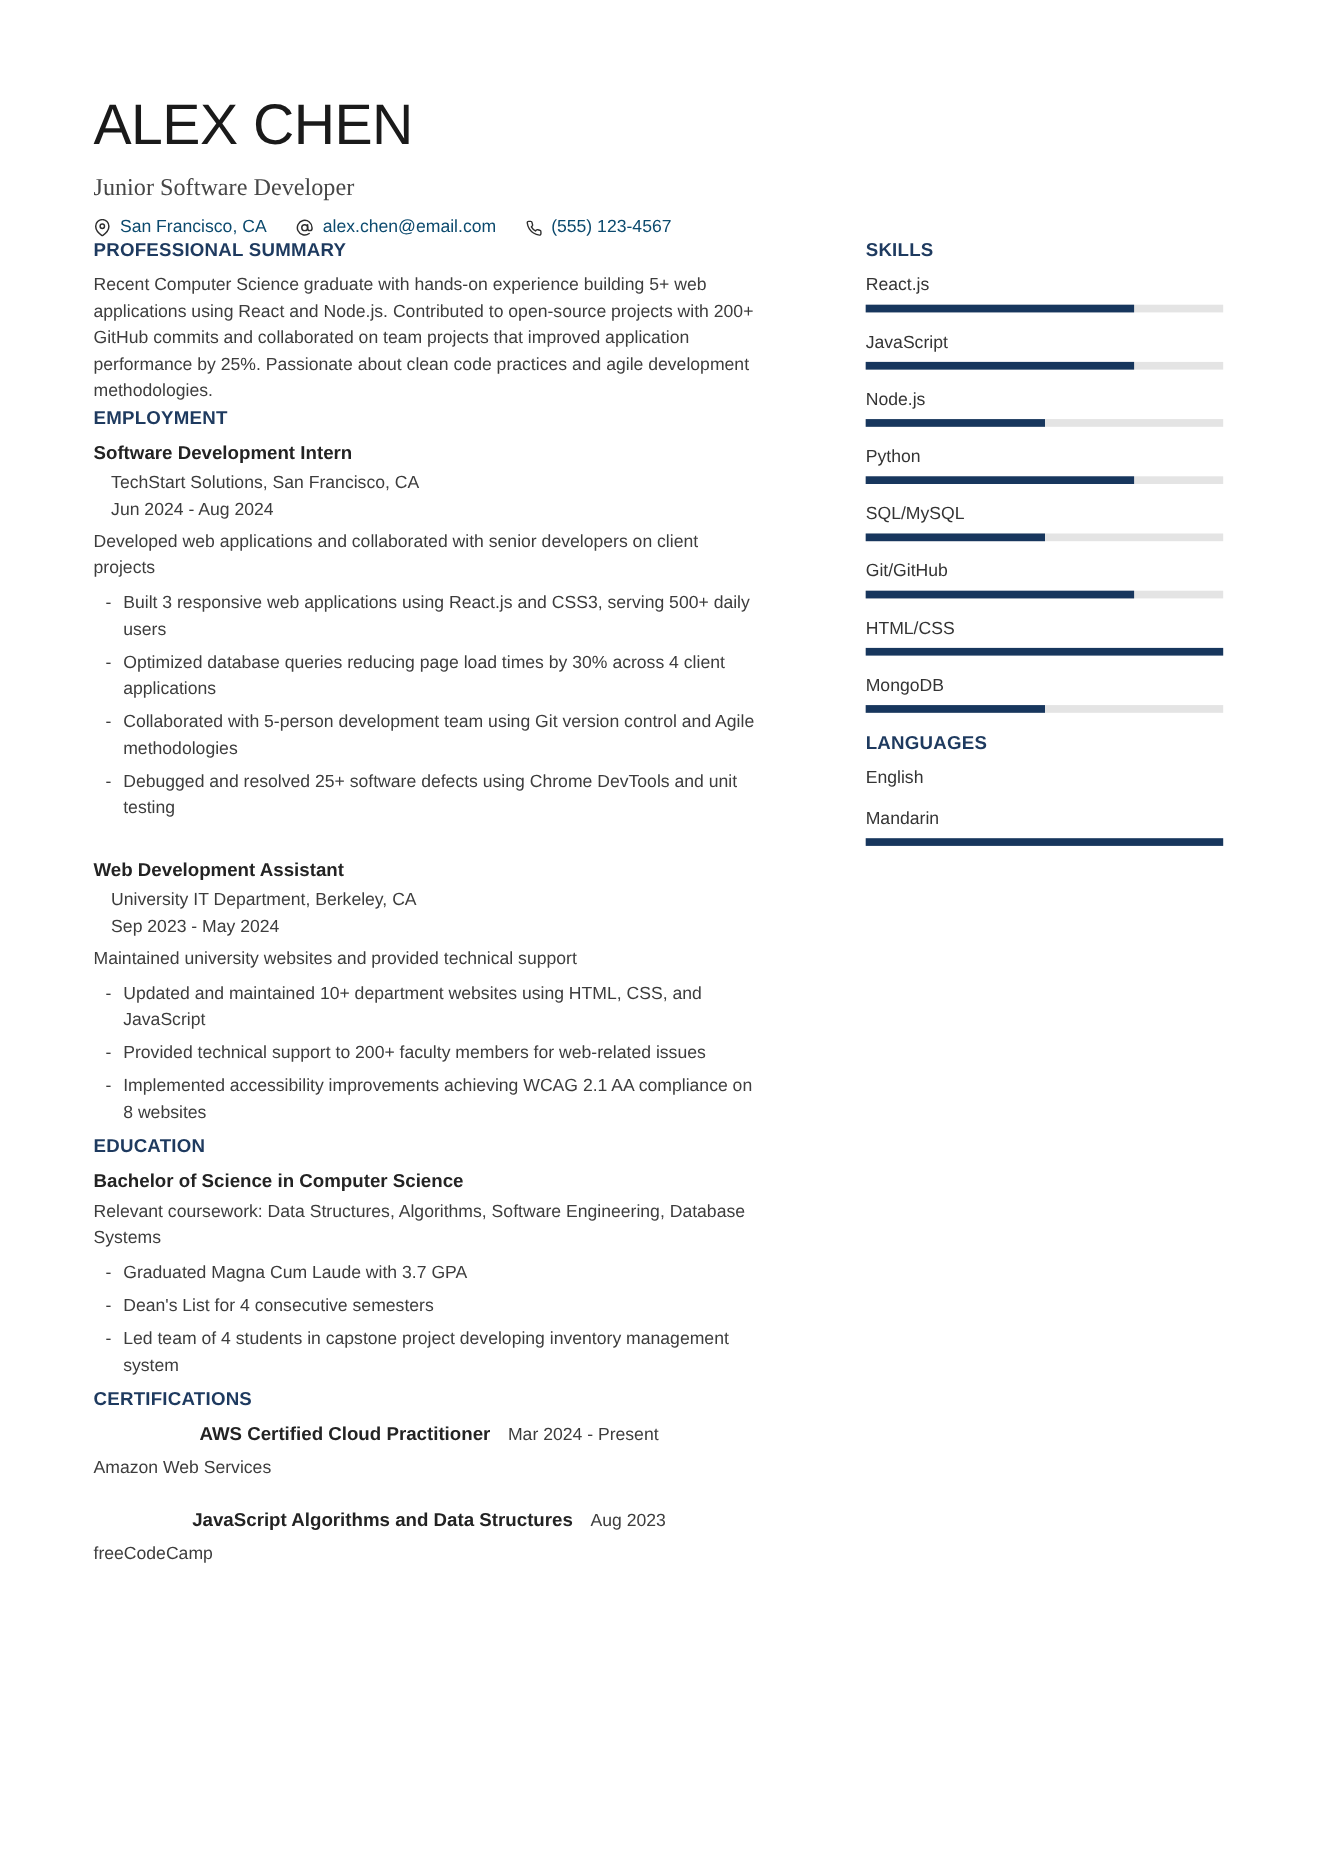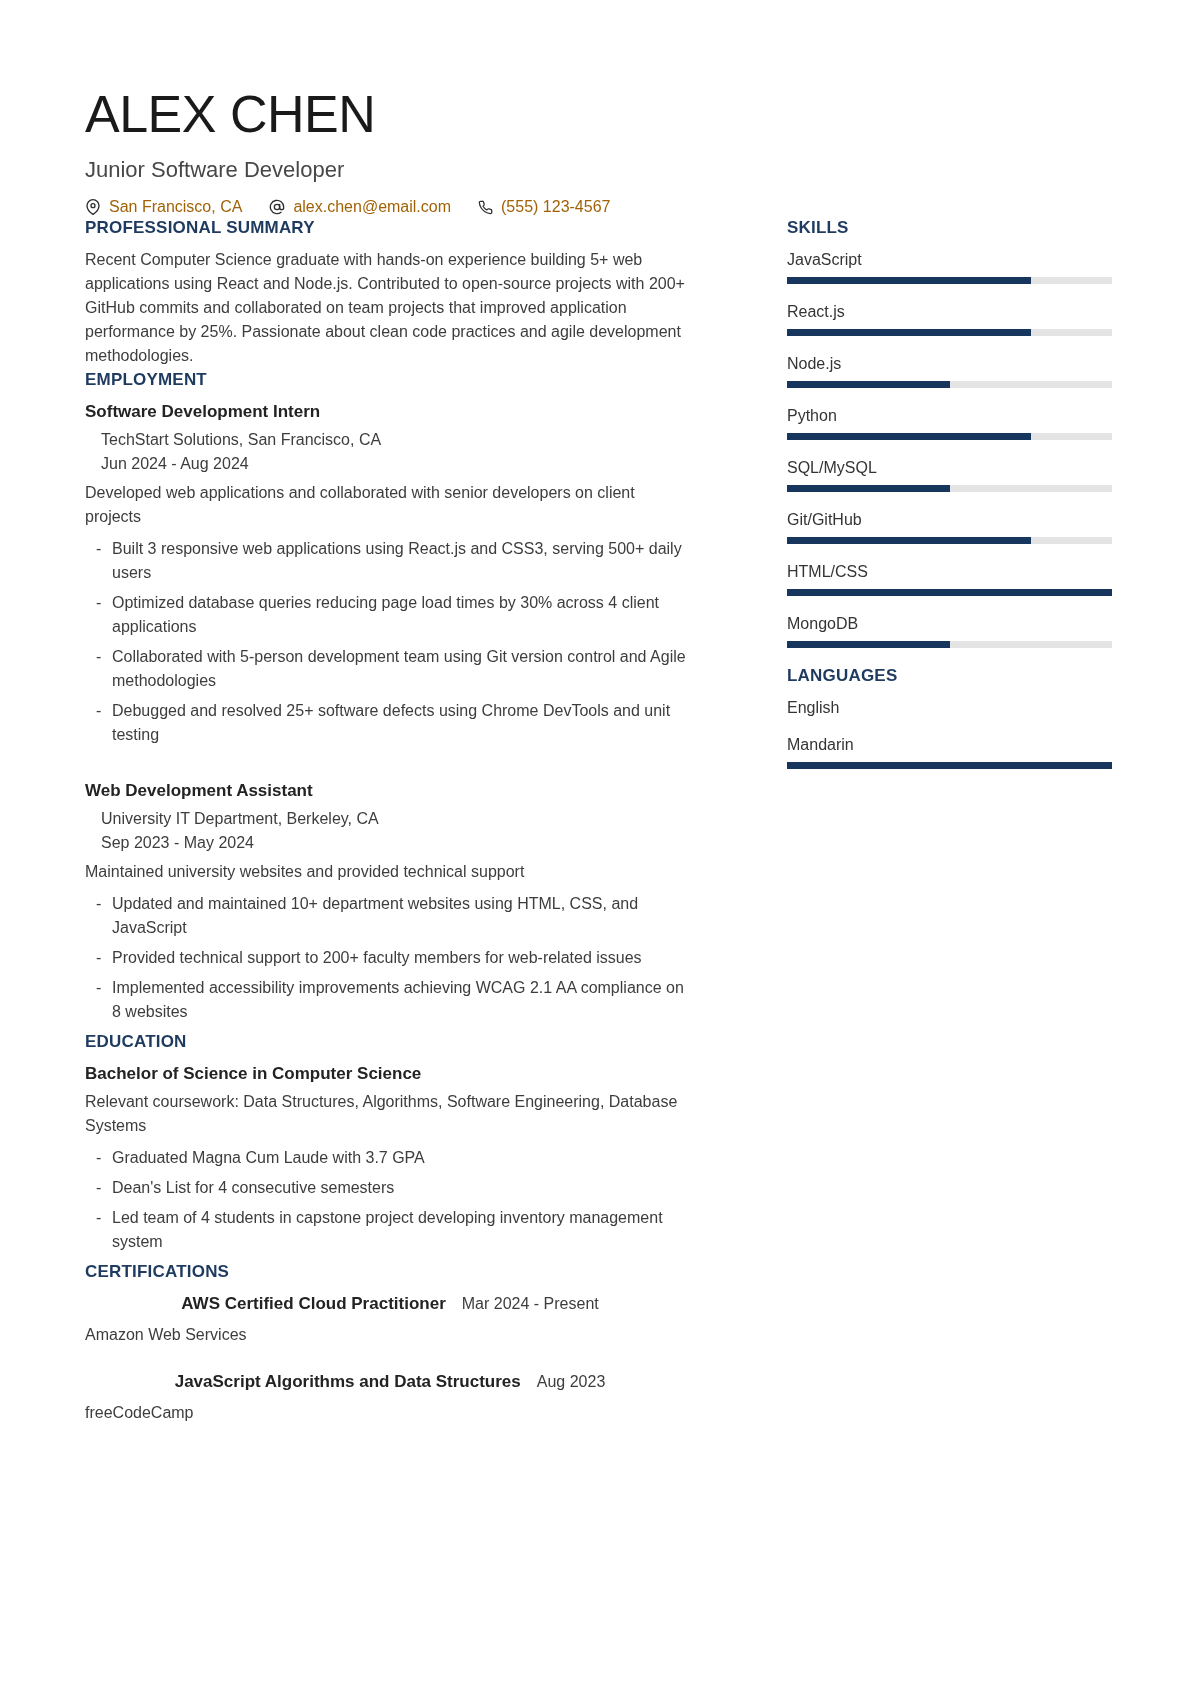--- a/index.html
+++ b/index.html
@@ -7,22 +7,22 @@
   body {
     width:1200px; height:1697px; overflow:hidden;
     font-family:"Liberation Sans", sans-serif;
     color:var(--text,#3d3d3d);
     -webkit-font-smoothing:antialiased;
   }
   .page { padding:88px 88px 0 85px; }
 
   
   .name { font-size:52px; font-weight:400; color:var(--name,#1a1a1a); letter-spacing:-0.5px; line-height:1; }
-  .subtitle { margin-top:17px; font-size:22px; color:#474747; line-height:26px; }
-  .contact-row { margin-top:15px; display:flex; align-items:center; gap:27px; font-size:16px; color:#a16207; }
+  .subtitle { margin-top:17px; font-size:22px; color:#474747; line-height:26px;font-family:Liberation Serif, serif; }
+  .contact-row { margin-top:15px; display:flex; align-items:center; gap:27px; font-size:16px; color:#0c4a6e; }
   .contact-item { display:flex; align-items:center; gap:8px; }
   .contact-item svg { display:block; color:#2e2e2e; }
 
   
   .columns { display:flex; align-items:flex-start; }
   .col-left { width:610px; flex:none; }
   .col-right { width:325px; flex:none; margin-left:92px; }
 
   section { }
   h2.section-heading {
@@ -160,27 +160,27 @@
       </section>
 
     </main>
 
     <aside class="col-right">
 
       <section>
         <h2 class="section-heading">SKILLS</h2>
         <div id="skills">
             <div class="skill">
+    <div class="skill-name">React.js</div>
+    <div class="bar-track">
+      <div class="bar-fill" style="width: 75%;"></div>
+    </div>
+  </div>
+            <div class="skill">
     <div class="skill-name">JavaScript</div>
-    <div class="bar-track">
-      <div class="bar-fill" style="width: 75%;"></div>
-    </div>
-  </div>
-            <div class="skill">
-    <div class="skill-name">React.js</div>
     <div class="bar-track">
       <div class="bar-fill" style="width: 75%;"></div>
     </div>
   </div>
             <div class="skill">
     <div class="skill-name">Node.js</div>
     <div class="bar-track">
       <div class="bar-fill" style="width: 50%;"></div>
     </div>
   </div>

